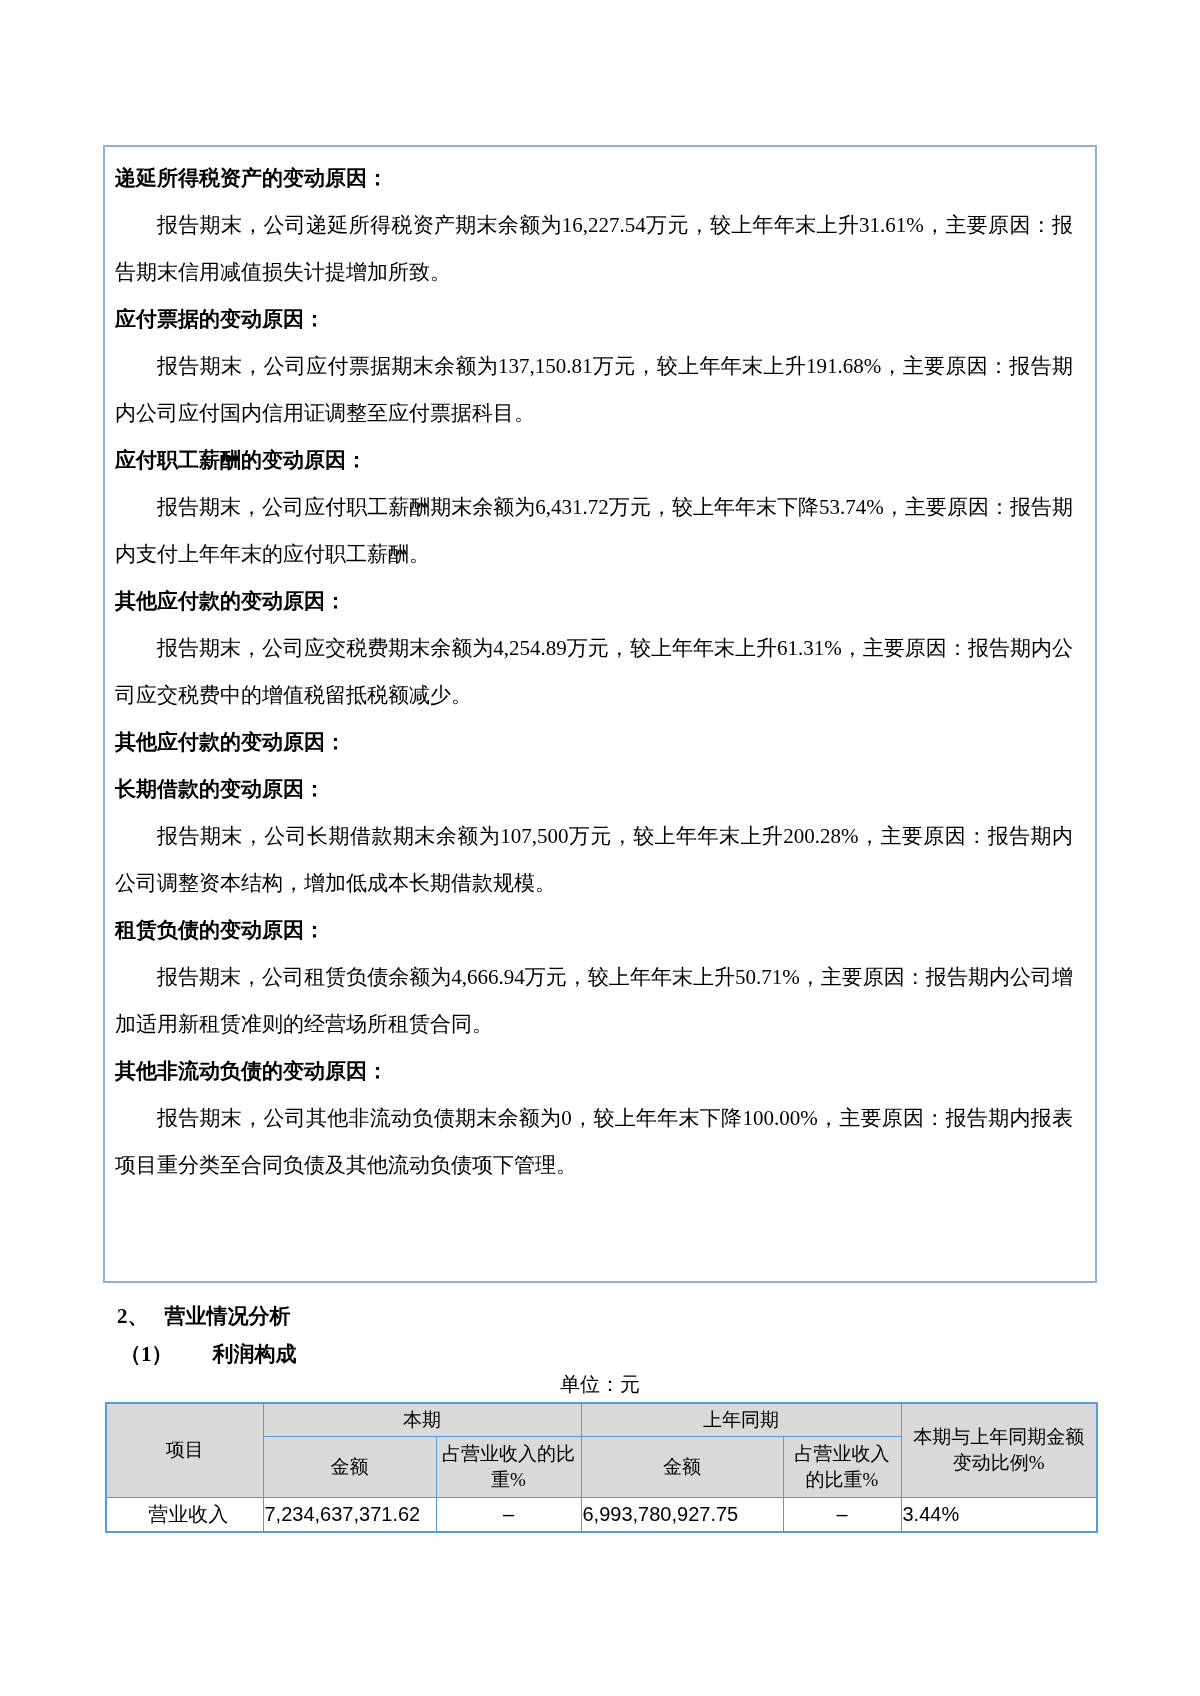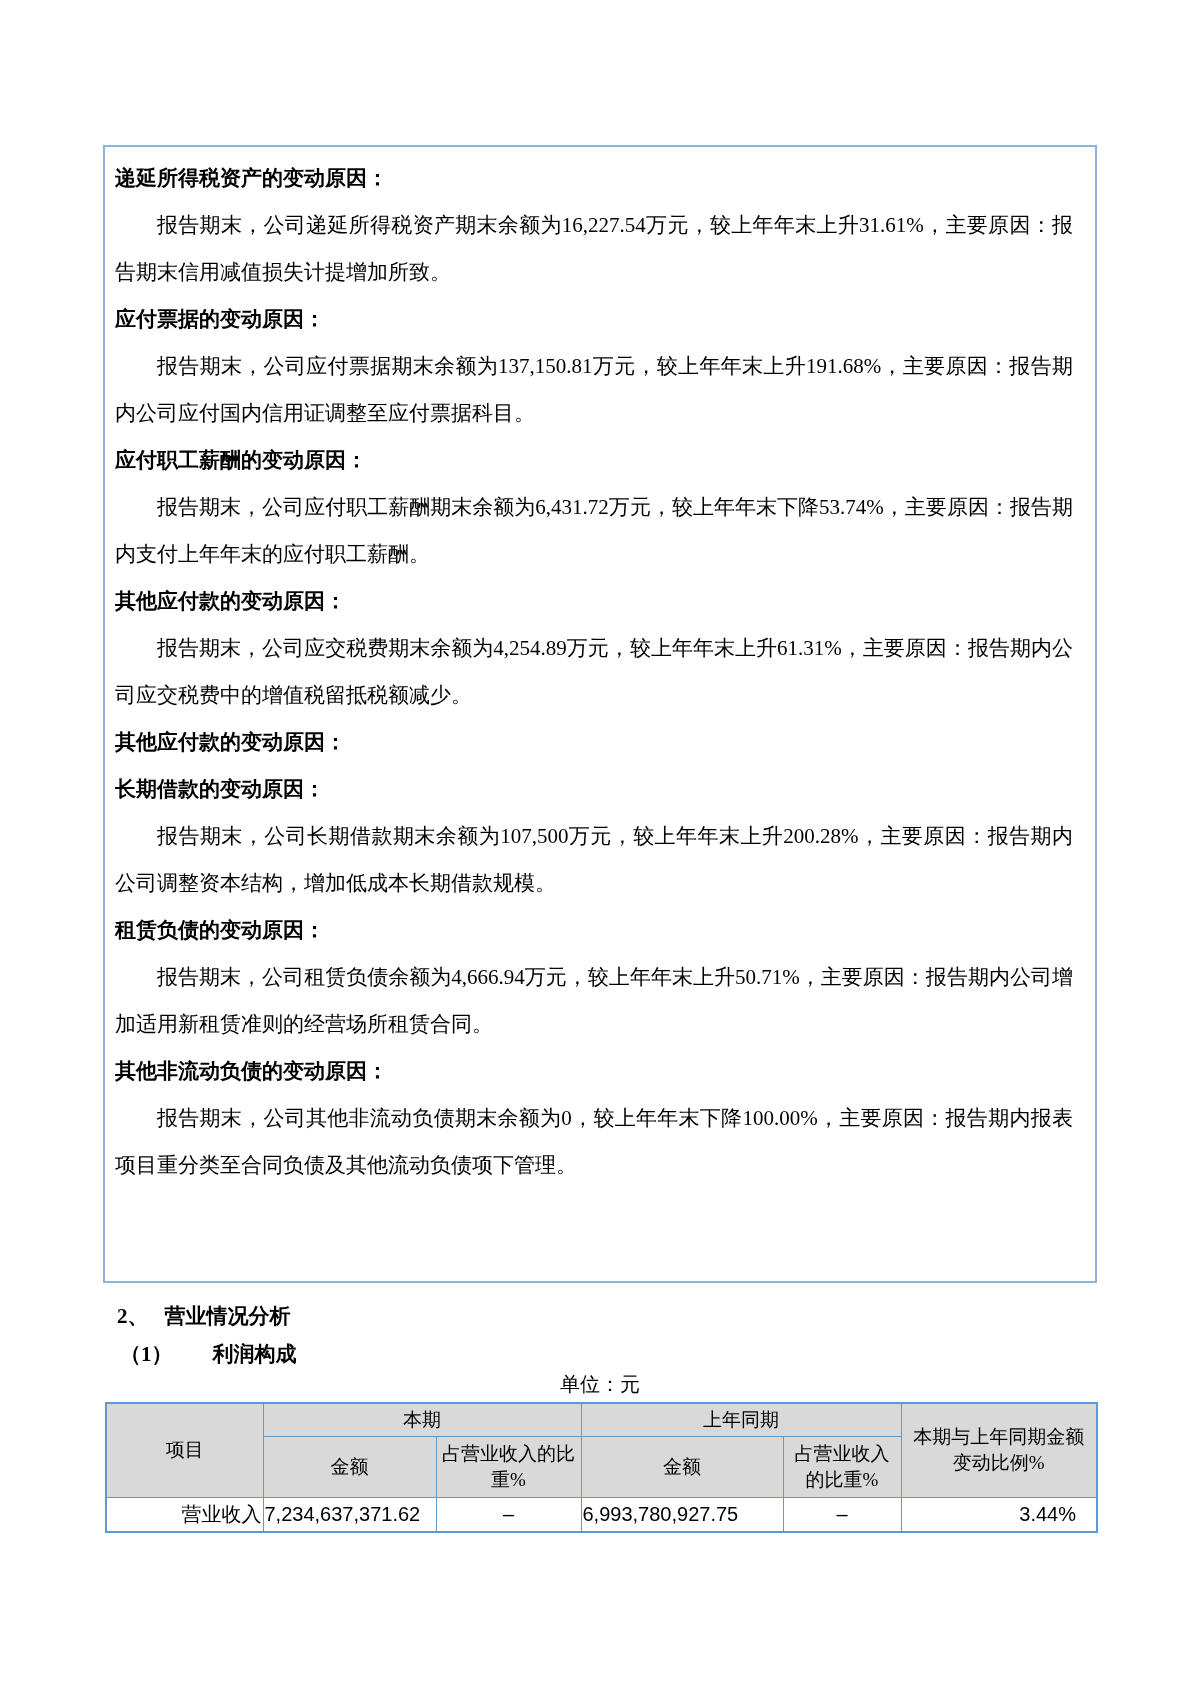--- a/index.html
+++ b/index.html
@@ -53,25 +53,25 @@
     font-weight:normal;font-size:19px;text-align:center;
     line-height:26px;padding:0 4px;
   }
   tr.hrow1{height:33px;}
   tr.hrow2{height:61px;}
   tr.drow{height:35px;}
   th.ratio-cur{padding:0 20px;}
   th.ratio-prior{padding:0 8px;}
   th.change{padding:0 26px;margin-top:8px;}
   td{font-size:20px;line-height:24px;}
-  td.item{text-align:right;padding-left:8px;}
+  td.item{text-align:center;padding-left:8px;}
   .num{font-family:"Liberation Sans","DejaVu Sans",sans-serif;}
   td.amount{padding-right:6px;}
   td.dash{text-align:center;}
-  td.change-val{text-align:right;padding-right:20px;}
+  td.change-val{text-align:left;padding-right:10px;}
 </style>
 </head>
 <body>
 
 <div class="reasons-box">
   <div class="section">
     <h3>递延所得税资产的变动原因：</h3>
     <p>报告期末，公司递延所得税资产期末余额为16,227.54万元，较上年年末上升31.61%，主要原因：报告期末信用减值损失计提增加所致。</p>
   </div>
   <div class="section">

